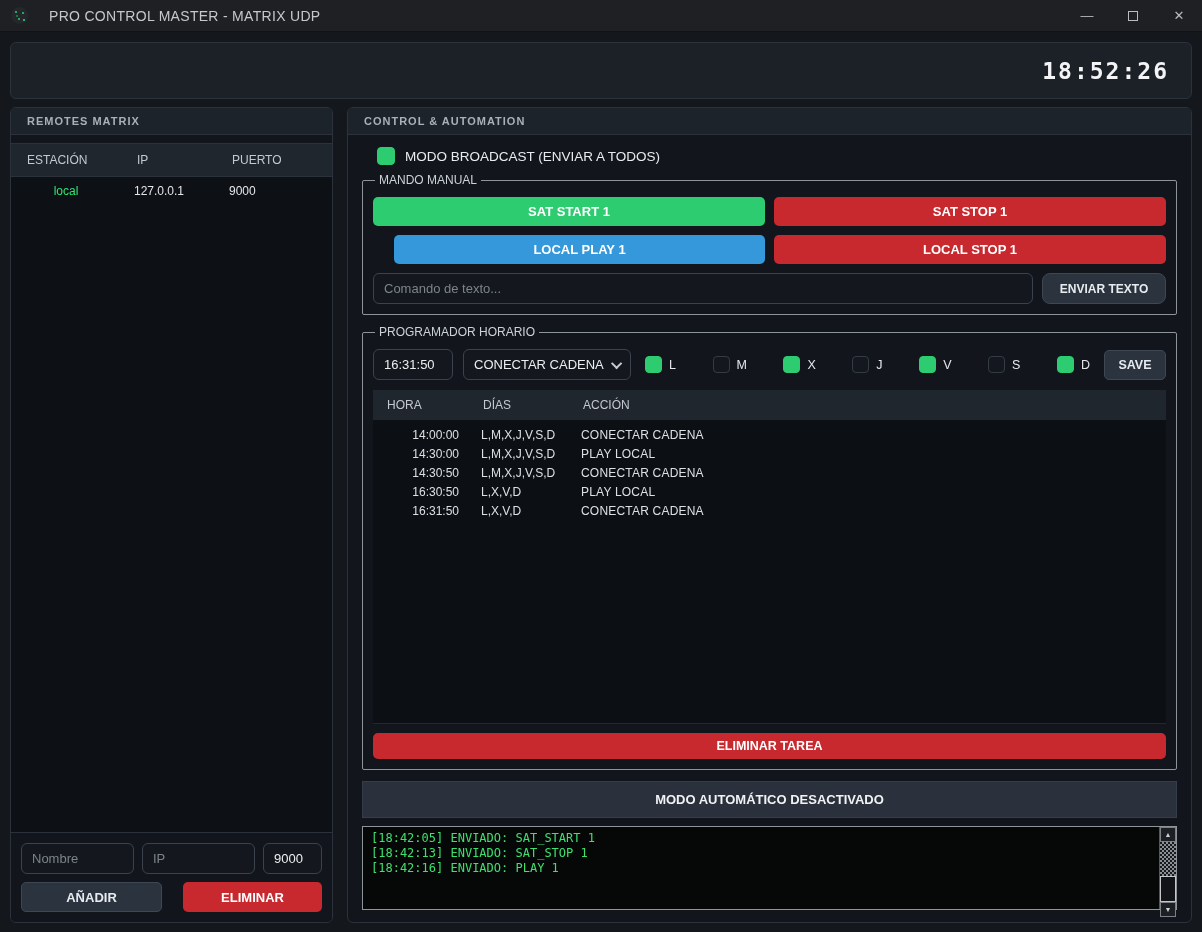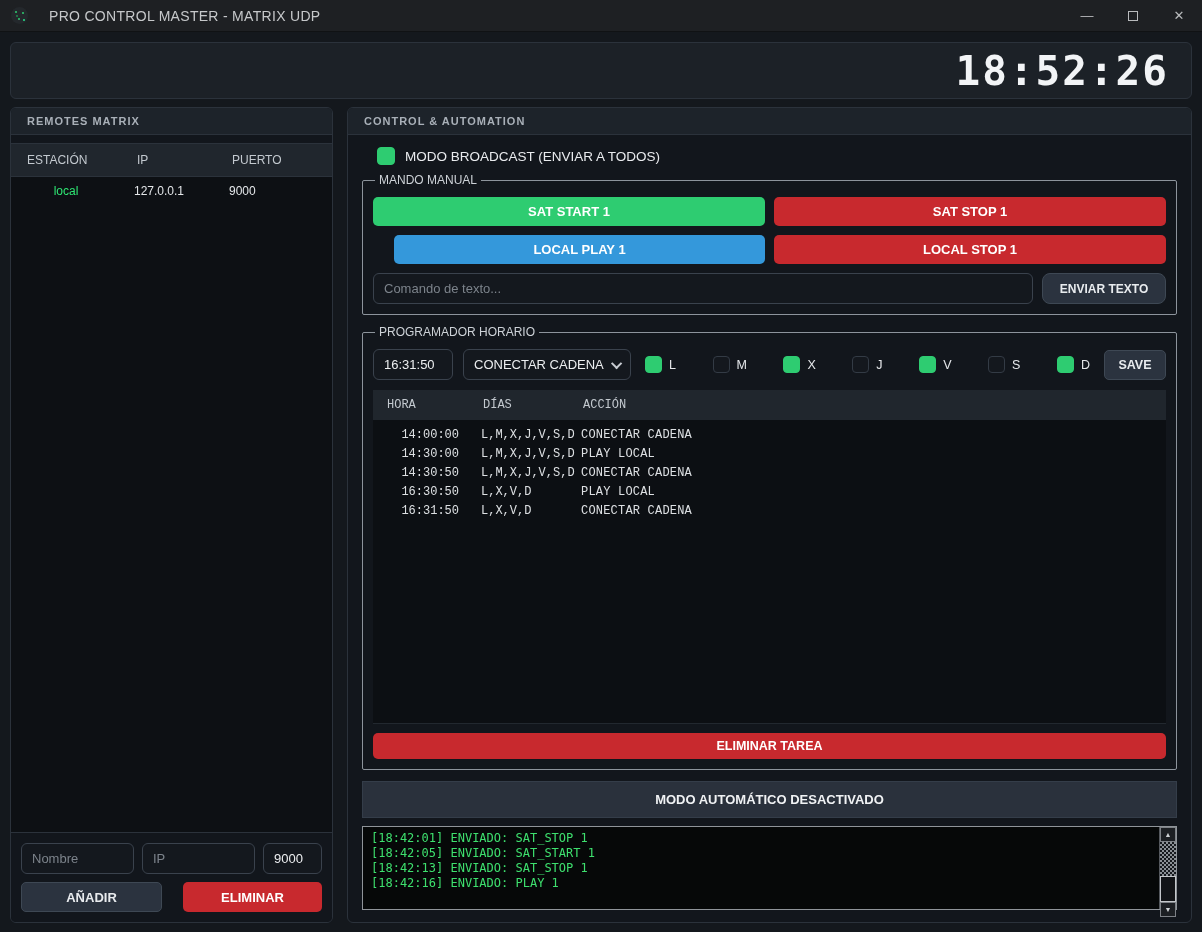--- a/index.html
+++ b/index.html
@@ -19,21 +19,21 @@
     box-shadow:7px 1px 0 #2ecc71,3px 7px 0 #2ecc71,8px 8px 0 #24e08a,1px 4px 0 #1f8a4d;}
   .title-text{color:#c6c8ca;font-size:14px;margin-left:21px;letter-spacing:.3px;}
   .win-controls{margin-left:auto;display:flex;height:100%;}
   .win-btn{width:46px;height:100%;display:flex;align-items:center;justify-content:center;color:#b9bbbd;font-size:13px;}
   .win-btn .sq{width:10px;height:10px;border:1px solid #b9bbbd;display:block;}
 
   
   .content{position:absolute;top:32px;left:0;right:0;bottom:0;padding:10px 10px 9px;display:flex;flex-direction:column;}
   .clock-panel{height:57px;background:#1c2127;border:1px solid var(--border);border-radius:6px;
     display:flex;align-items:center;justify-content:flex-end;padding:0 22px;margin-bottom:8px;flex:0 0 auto;}
-  .clock{font-family:"DejaVu Sans Mono", monospace;font-weight:bold;font-size:41px;color:#f2f4f6;letter-spacing:2px;}
+  .clock{font-family:"DejaVu Sans Mono", monospace;font-weight:bold;font-size:23px;color:#f2f4f6;letter-spacing:2px;}
 
   .main-row{flex:1;display:flex;gap:14px;min-height:0;}
   .panel{background:var(--panel);border:1px solid var(--border);border-radius:6px;display:flex;flex-direction:column;overflow:hidden;}
   .panel-header{background:var(--panel-header);border-bottom:1px solid var(--border);padding:7px 16px;
     color:#a9b0b8;font-size:11px;font-weight:bold;letter-spacing:1px;flex:0 0 auto;}
 
   
   .left-panel{width:323px;flex:0 0 auto;}
   .remotes-table{margin-top:8px;flex:1;display:flex;flex-direction:column;min-height:0;}
   .r-head,.r-row{display:grid;grid-template-columns:110px 95px 1fr;font-size:12px;}
@@ -78,21 +78,21 @@
   .sched-controls .time{width:80px;text-align:left;}
   .sel{position:relative;width:168px;}
   .sel .tin{width:100%;padding-right:26px;}
   .sel .chev{position:absolute;right:9px;top:12px;width:8px;height:8px;border-left:2px solid #c8ccd2;border-bottom:2px solid #c8ccd2;transform:rotate(-45deg) translateY(-2px);}
   .days{flex:1;display:flex;justify-content:space-between;align-items:center;padding:0 4px;}
   .day{display:flex;align-items:center;gap:7px;cursor:pointer;}
   .day .cb{width:17px;height:17px;}
   .day-label{color:#e6e8eb;font-size:12.5px;}
   .save-btn{width:62px;height:30px;font-size:12.5px;}
 
-  .sched-table{margin-top:10px;flex:1;display:flex;flex-direction:column;min-height:0;border-bottom:1px solid #22282f;font-family:Liberation Mono, monospace;}
+  .sched-table{margin-top:10px;flex:1;display:flex;flex-direction:column;min-height:0;border-bottom:1px solid #22282f;}
   .s-head,.s-row{display:grid;grid-template-columns:108px 100px 1fr;font-size:12px;}
   .s-head{background:#20262d;color:#c3c9cf;padding:8px 0;}
   .s-head .h1{padding-left:14px;} .s-head .h2,.s-head .h3{padding-left:2px;}
   .s-body{background:#0c0f13;flex:1;padding-top:5px;}
   .s-row{color:#dde0e3;padding:2.5px 0;}
   .s-row .c1{text-align:right;padding-right:22px;}
   .s-row .c3{letter-spacing:.2px;}
   .del-task{height:26px;margin-top:9px;font-size:12.5px;flex:0 0 auto;}
 
   .auto-btn{height:37px;margin-top:11px;border-radius:0;font-size:13px;flex:0 0 auto;background:#2a313c;border:1px solid #343d49;color:#f0f2f4;}
@@ -264,21 +264,20 @@
               </div>
             </div>
 
             <button class="btn btn-red del-task">ELIMINAR TAREA</button>
           </fieldset>
 
           <button class="btn auto-btn">MODO AUTOMÁTICO DESACTIVADO</button>
 
           <div class="log-wrap">
             <div class="log">
-              <div>[18:42:01] ENVIADO: SAT_STOP 1</div>
               <div>[18:42:05] ENVIADO: SAT_START 1</div>
               <div>[18:42:13] ENVIADO: SAT_STOP 1</div>
               <div>[18:42:16] ENVIADO: PLAY 1</div>
             </div>
             <div class="scrollbar">
               <span class="sb-btn">▲</span>
               <span class="sb-check"></span>
               <span class="sb-thumb"></span>
               <span class="sb-track"></span>
               <span class="sb-btn">▼</span>

